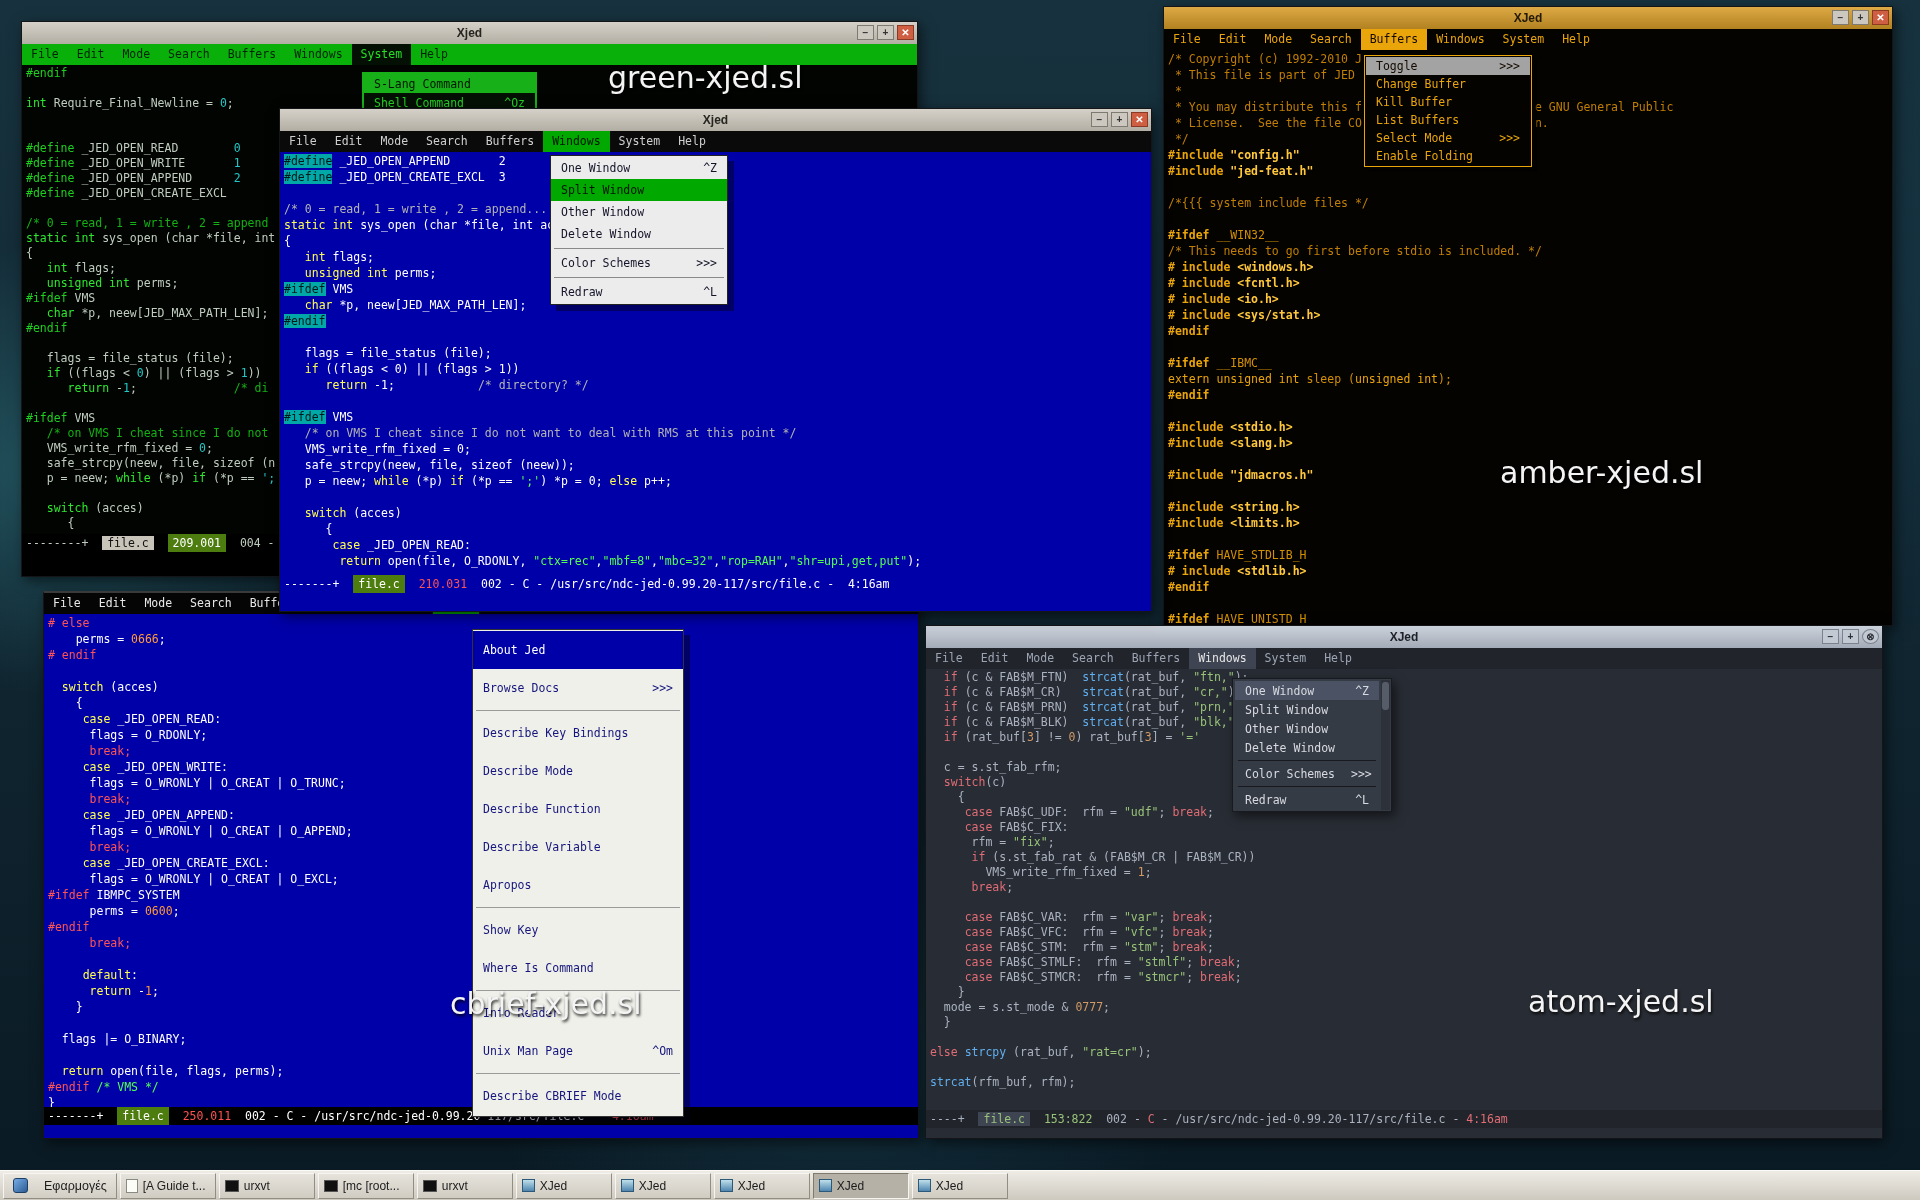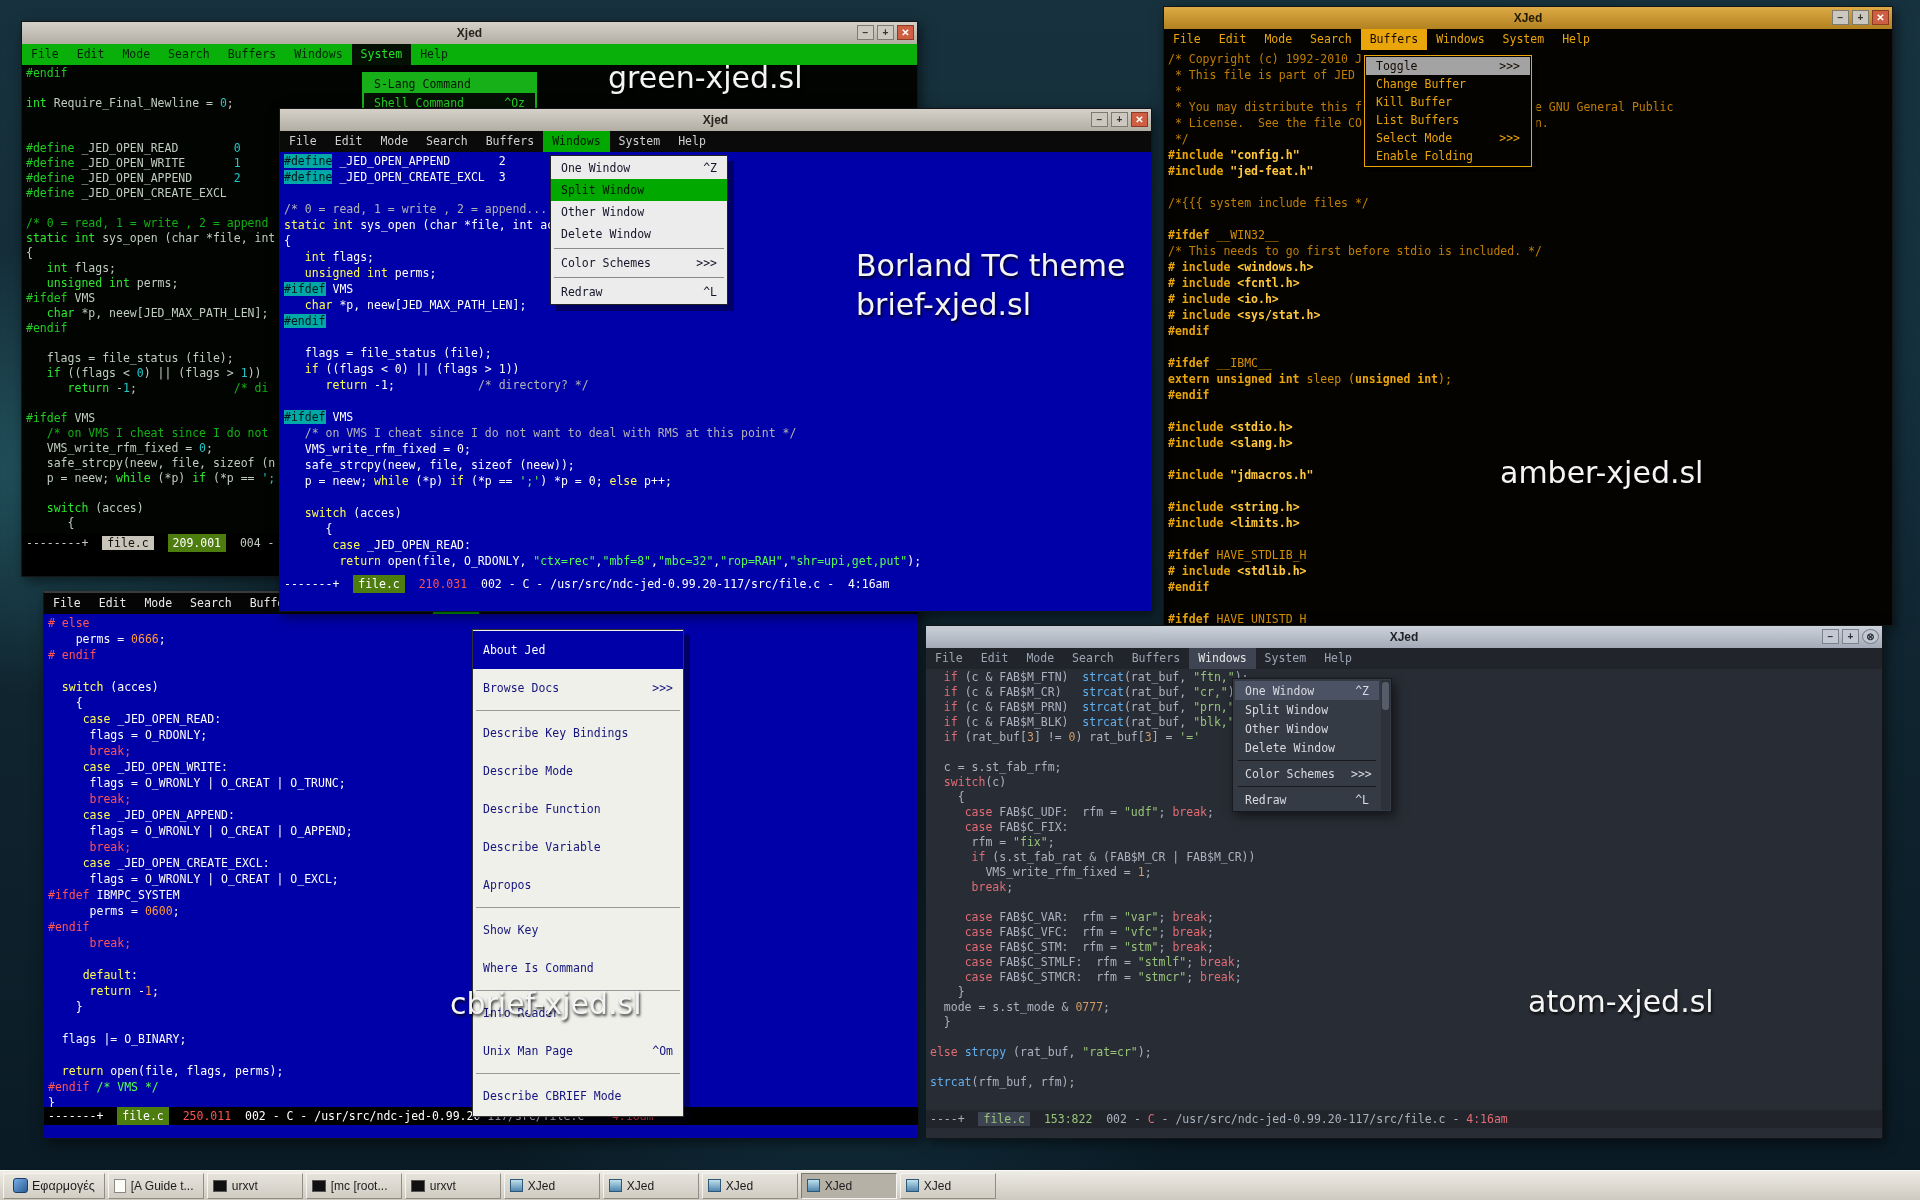--- a/index.html
+++ b/index.html
@@ -77,21 +77,21 @@
   .theme-brief .msep{border-color:#8a8a8a}
 
   
   #win-amber{left:1163px;top:6px;width:730px;height:620px;z-index:1}
   .theme-amber .titlebar{background:linear-gradient(#ddaa45,#b28120);color:#241a02}
   .theme-amber .menubar{background:#050300;color:#e9a50a}
   .theme-amber .mitem.sel{background:#e9a50a;color:#140a00}
   .theme-amber .codearea{background:#050300;color:#d28f04}
   .theme-amber .cl{line-height:16px;height:16px}
   .theme-amber .pp{color:#e9a50a;font-weight:bold}
-  .theme-amber .kw{color:#e9a50a;font-weight:bold}
+  .theme-amber .kw{color:#e9a50a;font-weight:normal}
   .theme-amber .str{color:#ffc83c;font-weight:bold}
   .theme-amber .com{color:#c07f02}
   .theme-amber .pl{color:#d28f04}
   .theme-amber .dropdown{left:200px;top:48px;width:168px;background:#050300;border:1px solid #e9a50a;box-shadow:0 0 0 2px #050300,5px 5px 0 rgba(0,0,0,.5);color:#e9a50a;padding:1px}
   .theme-amber .mrow{height:18px}
   .theme-amber .mrow.sel{background:#a3a3a3;color:#140a00}
 
   
   #win-cbrief{left:43px;top:591px;width:876px;height:548px;z-index:2;border-top:2px solid #3a3a3a}
   .theme-cbrief .menubar{background:#050505;color:#e8e8e8}
@@ -138,21 +138,21 @@
   .overlay{position:absolute;z-index:60;color:#f4f4f4;font:30px "DejaVu Sans",sans-serif;text-shadow:1px 2px 3px rgba(0,0,0,.85);pointer-events:none;white-space:nowrap}
   #label-green{left:608px;top:60px}
   #label-brief{left:856px;top:246px;line-height:39px}
   #label-amber{left:1500px;top:455px}
   #label-cbrief{left:450px;top:986px}
   #label-atom{left:1528px;top:984px}
 
   
   #taskbar{position:absolute;left:0;right:0;bottom:0;height:30px;background:linear-gradient(#efece6,#cdc9bf);
     border-top:1px solid #fbfaf7;display:flex;align-items:center;gap:3px;padding:0 3px;z-index:100;font-family:"Liberation Sans",sans-serif}
-  .apps-btn{height:26px;display:flex;align-items:center;gap:4px;padding:0 9px;font-size:12.5px;color:#1c1c1c;
+  .apps-btn{height:26px;display:flex;align-items:center;gap:16px;padding:0 9px;font-size:12.5px;color:#1c1c1c;
     background:linear-gradient(#e9e6df,#d2cec4);border:1px solid;border-color:#f7f5f1 #918d83 #918d83 #f7f5f1}
   .apps-icon{width:15px;height:15px;border-radius:3px;background:linear-gradient(135deg,#77ace6,#2c5c93);border:1px solid #1d3f66}
   .tasks{display:flex;gap:3px;height:26px}
   .task{width:96px;display:flex;align-items:center;gap:5px;padding:0 5px;font-size:12px;color:#1c1c1c;
     background:linear-gradient(#e6e3dc,#d0ccc2);border:1px solid;border-color:#f7f5f1 #918d83 #918d83 #f7f5f1;overflow:hidden}
   .task.active{background:#b5b1a7;border-color:#7e7a70 #f7f5f1 #f7f5f1 #7e7a70}
   .tlabel{white-space:nowrap;overflow:hidden}
   .ticon{flex:0 0 auto;display:inline-block}
   .ticon.doc{width:12px;height:14px;background:#fdfdf8;border:1px solid #8a8a85}
   .ticon.term{width:14px;height:12px;background:#101010;border:1px solid #555}
@@ -288,24 +288,20 @@
           <div class="mrow"><span class="ml">Delete Window</span></div>
           <div class="msep"></div>
           <div class="mrow"><span class="ml">Color Schemes</span><span class="ms">&gt;&gt;&gt;</span></div>
           <div class="msep"></div>
           <div class="mrow"><span class="ml">Redraw</span><span class="ms">^L</span></div>
         </div>
     </div>
   </div>
 
   <div class="overlay" id="label-green">green-xjed.sl</div>
-  <div class="overlay" id="label-brief">
-    <div>Borland TC theme</div>
-    <div>brief-xjed.sl</div>
-  </div>
   <div class="overlay" id="label-amber">amber-xjed.sl</div>
   <div class="overlay" id="label-cbrief">cbrief-xjed.sl</div>
   <div class="overlay" id="label-atom">atom-xjed.sl</div>
 
   <div id="taskbar">
     <div class="apps-btn">
       <span class="apps-icon"></span>
       <span>Εφαρμογές</span>
     </div>
     <div class="tasks">

